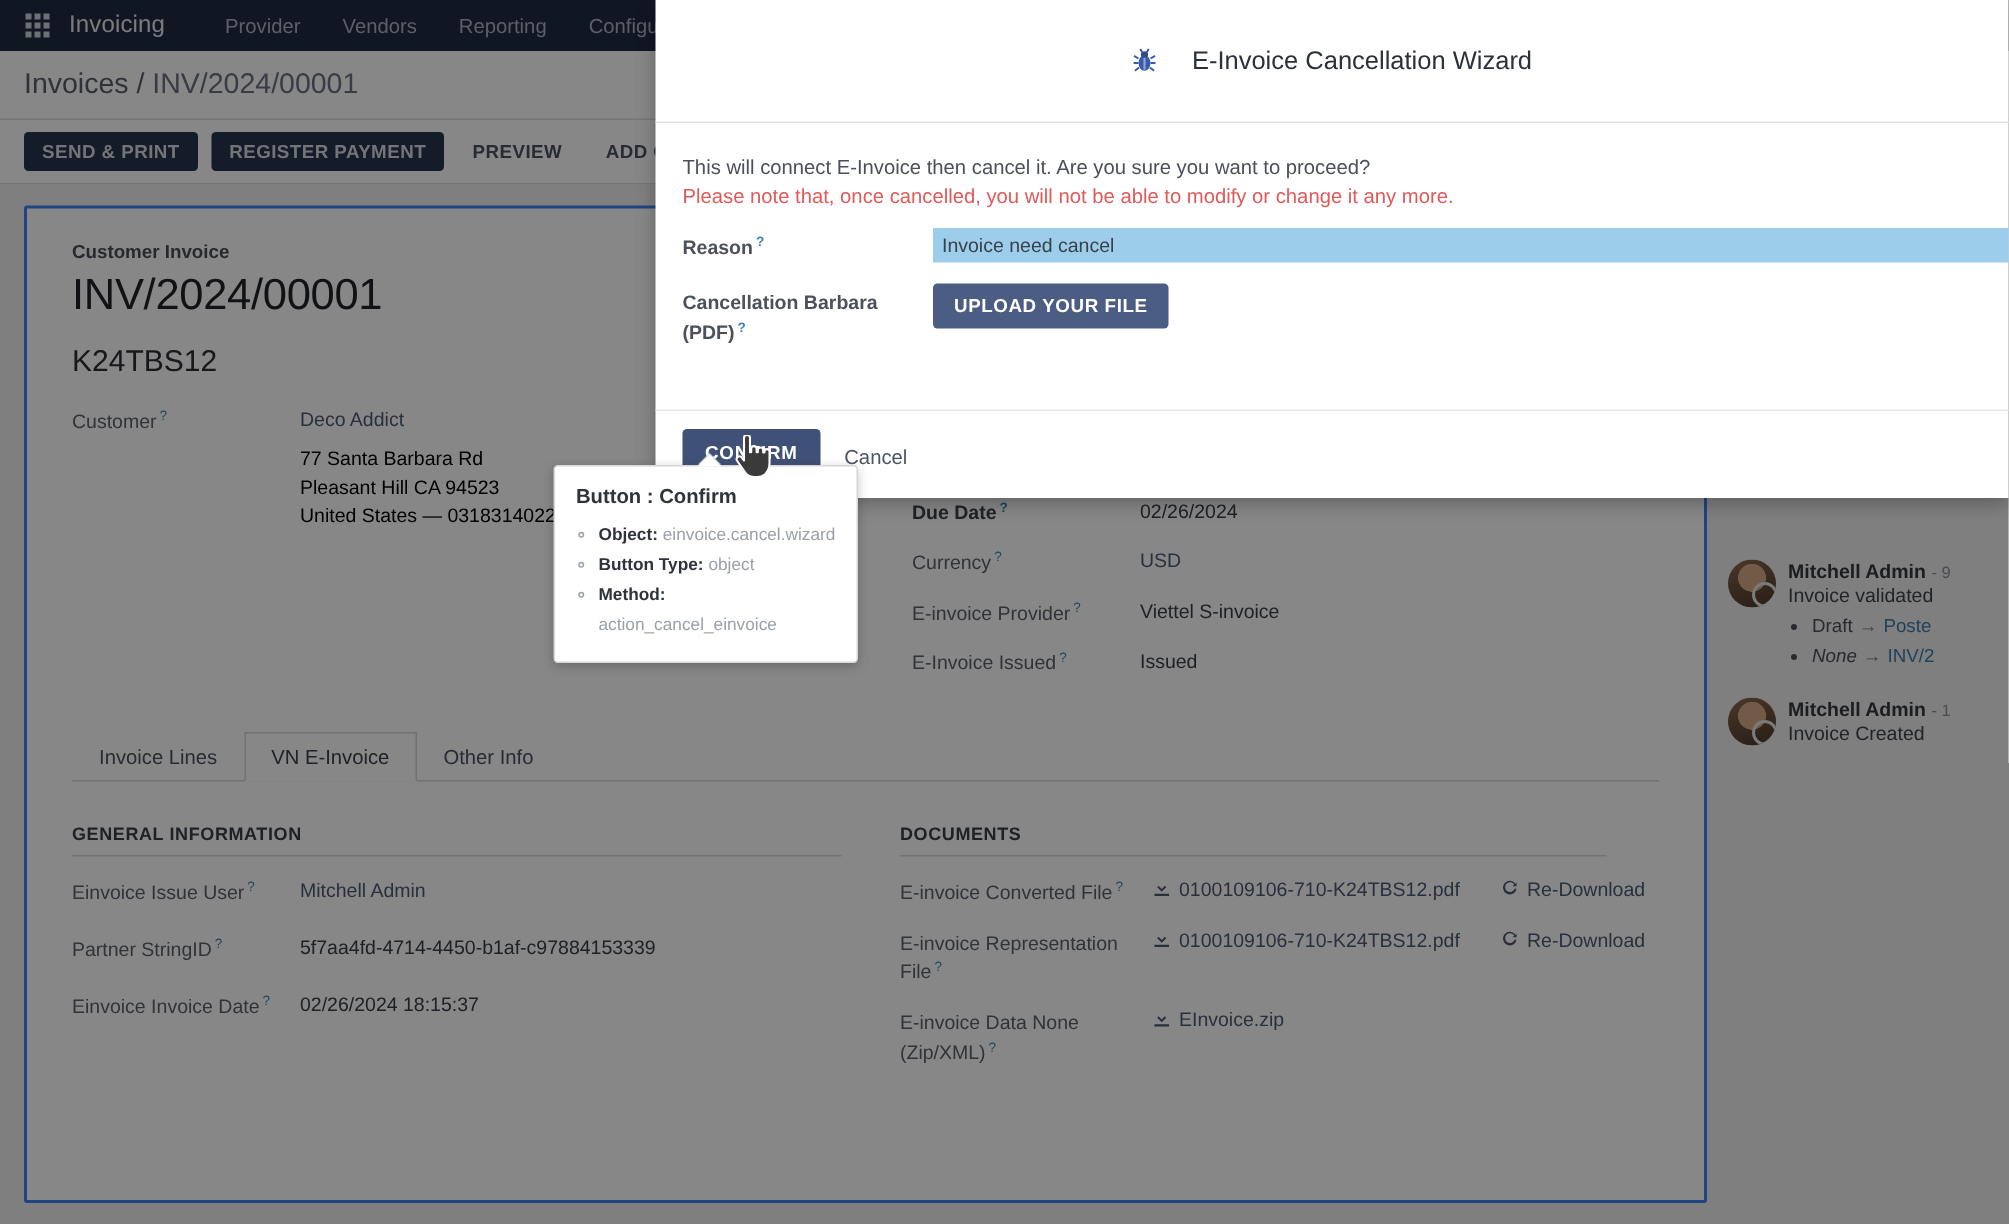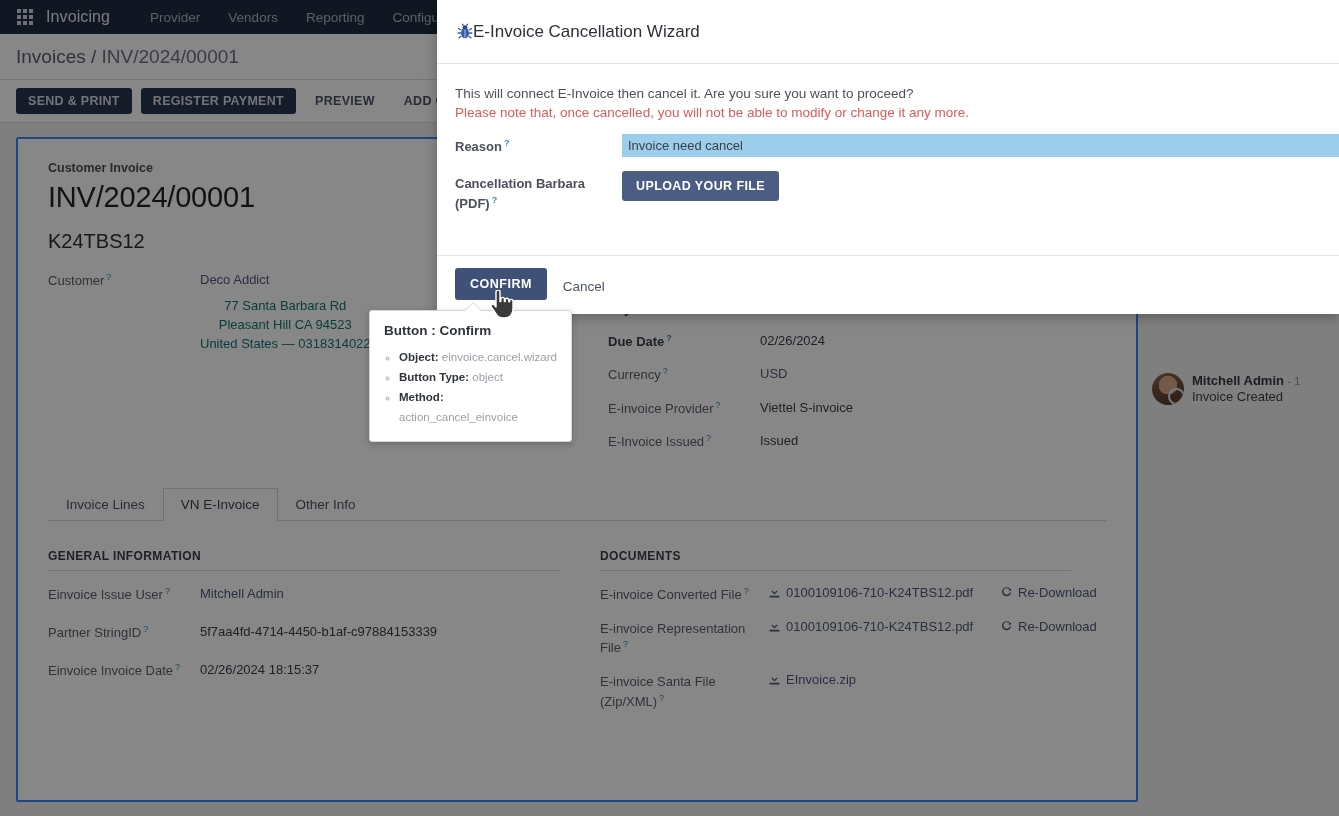--- a/index.html
+++ b/index.html
@@ -131,21 +131,21 @@
   .fld-val {
     font-size: 13px; color: #3a4049; line-height: 1.45;
   }
   .fld-val.link { color: #4d5b75; }
   .helpq { color: #3a87ad; font-size: 9px; vertical-align: super; margin-left: 2px; }
 
   .cols { display: flex; gap: 0px; }
   .col-left { width: 560px; flex: 0 0 560px; }
   .col-right { flex: 1 1 auto; }
 
-  .addr-line { font-size: 13px; color: #0f766e; line-height: 1.48; text-align: center; }
+  .addr-line { font-size: 13px; color: #000000; line-height: 1.48; }
 
   
   .notebook {
     margin-top: 28px;
     border-bottom: 1px solid #d6d6d6;
     display: flex; gap: 0;
   }
   .nb-tab {
     font-size: 13.5px; color: #4b5362;
     padding: 8px 17px 8px 17px;
@@ -212,25 +212,26 @@
   
   .modal {
     position: absolute;
     left: 437px; top: 0px;
     width: 902px;
     background: #ffffff;
     z-index: 60;
     box-shadow: 0 3px 12px rgba(0,0,0,.28);
   }
   .modal-header {
-    height: 64px;
+    height: 82px;
     display: flex; align-items: center;
     padding: 0 20px;
     border-bottom: 1px solid #e3e3e3;
-    gap: 0;
+    gap: 24px;
+    justify-content: center;
   }
   .bug-icon { width: 16px; height: 18px; flex: 0 0 16px; }
   .modal-title { font-size: 17px; color: #2b3039; font-weight: 400; }
   .modal-body { padding: 22px 0 10px 18px; }
   .warn-line1 { font-size: 13.5px; color: #4b505a; margin-bottom: 4px; }
   .warn-line2 { font-size: 13.5px; color: #e05a5a; margin-bottom: 14px; }
   .m-row { display: flex; align-items: flex-start; margin-bottom: 10px; }
   .m-label {
     width: 167px; flex: 0 0 167px;
     font-size: 13px; color: #4b505a; font-weight: 600;
@@ -444,36 +445,47 @@
             <div class="redl">
               <span class="ric">
                 <svg width="13" height="13" viewBox="0 0 16 16">
                     <path fill="#4d5b75" d="M13.6 2.7v3.2h-3.2l1.3-1.3A4 4 0 1 0 12 8h1.6A5.6 5.6 0 1 1 12.8 4l0.8-1.3z"></path>
                   </svg>
               </span><span>Re-Download</span>
             </div>
           </div>
 
           <div class="doc-row">
-            <div class="doc-label"><span>E-invoice Santa File (Zip/XML)</span><span class="helpq">?</span></div>
+            <div class="doc-label"><span>E-invoice Data None (Zip/XML)</span><span class="helpq">?</span></div>
             <div class="doc-file">
               <span class="dl-ico">
                 <svg width="13" height="13" viewBox="0 0 16 16">
                     <path fill="#4d5b75" d="M8 1v7.2L5.4 5.6 4.3 6.7 8 10.4l3.7-3.7-1.1-1.1L8 8.2V1H8zM2 12v2h12v-2H2z"></path>
                   </svg>
               </span><a>EInvoice.zip</a>
             </div>
           </div>
         </div>
       </div>
 
     </div>
 
     <div class="chatter">
       <div style="height:228px"></div>
+      <div class="msg">
+        <div class="avatar"></div>
+        <div class="msg-body">
+          <div class="msg-author"><span>Mitchell Admin</span> <span class="msg-time">- 9</span></div>
+          <div class="msg-text">Invoice validated</div>
+          <ul class="tracking">
+            <li><span class="old">Draft</span><span class="arrow">→</span><span class="new">Poste</span></li>
+            <li><span class="old ital">None</span><span class="arrow">→</span><span class="new">INV/2</span></li>
+          </ul>
+        </div>
+      </div>
       <div class="msg">
         <div class="avatar"></div>
         <div class="msg-body">
           <div class="msg-author"><span>Mitchell Admin</span> <span class="msg-time">- 1</span></div>
           <div class="msg-text">Invoice Created</div>
         </div>
       </div>
     </div>
   </div>
 </div>

